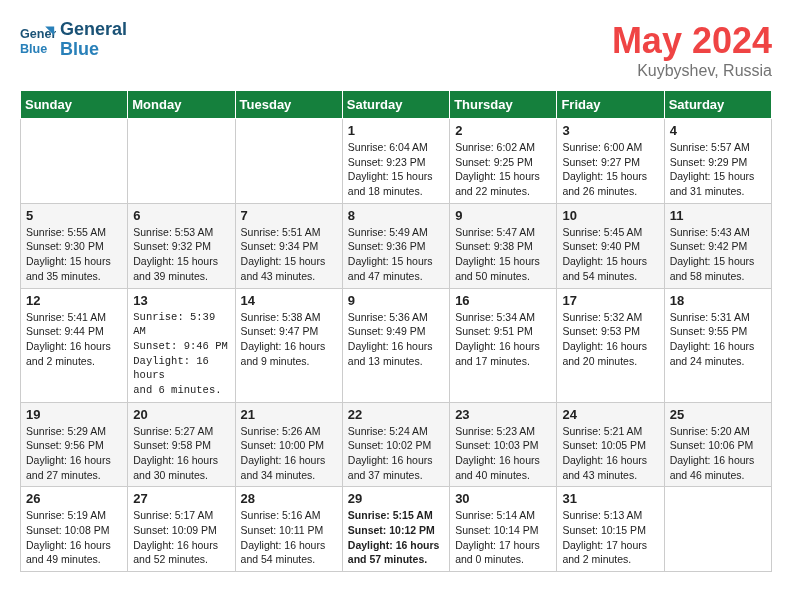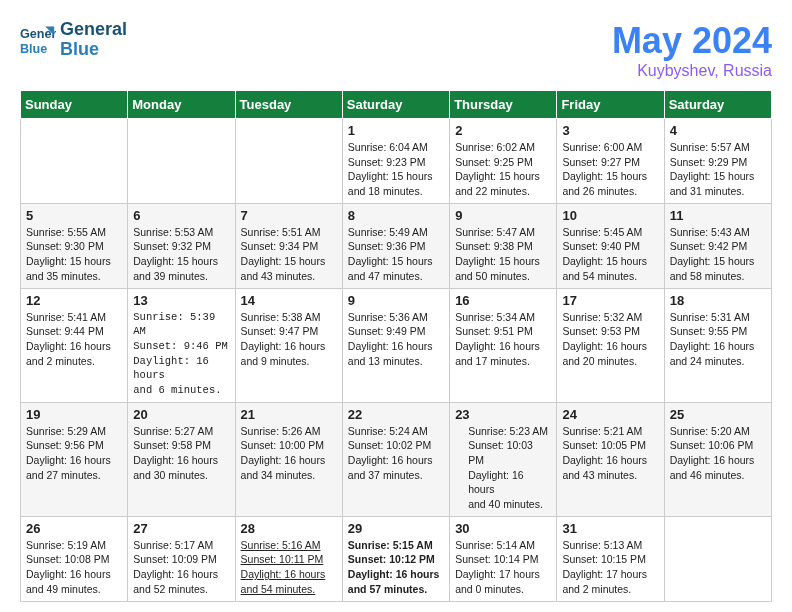--- a/index.html
+++ b/index.html
@@ -24,25 +24,25 @@
       width: 36px;
       height: 36px;
       margin-right: 4px;
     }
     .title-area {
       text-align: right;
     }
     .month-title {
       font-size: 36px;
       font-weight: bold;
-      color: #3b82f6;
+      color: #ef4444;
     }
     .location-title {
       font-size: 16px;
-      color: #8b5cf6;
+      color: #737373;
     }
     table {
       width: 100%;
       border-collapse: collapse;
       table-layout: fixed;
     }
     thead tr th {
       background-color: #15803d;
       color: #fff;
       font-size: 13px;
@@ -266,21 +266,21 @@
         </td>
         <td>
           <div class="day-number">22</div>
           <div class="day-info" style="white-space: pre-line;">Sunrise: 5:24 AM
 Sunset: 10:02 PM
 Daylight: 16 hours
 and 37 minutes.</div>
         </td>
         <td>
           <div class="day-number">23</div>
-          <div class="day-info" style="white-space: pre-line; margin-left: 13px;">Sunrise: 5:23 AM
+          <div class="day-info" style="white-space: pre-line;">Sunrise: 5:23 AM
 Sunset: 10:03 PM
 Daylight: 16 hours
 and 40 minutes.</div>
         </td>
         <td>
           <div class="day-number">24</div>
           <div class="day-info" style="white-space: pre-line;">Sunrise: 5:21 AM
 Sunset: 10:05 PM
 Daylight: 16 hours
 and 43 minutes.</div>
@@ -303,21 +303,21 @@
         </td>
         <td>
           <div class="day-number">27</div>
           <div class="day-info" style="white-space: pre-line;">Sunrise: 5:17 AM
 Sunset: 10:09 PM
 Daylight: 16 hours
 and 52 minutes.</div>
         </td>
         <td>
           <div class="day-number">28</div>
-          <div class="day-info" style="white-space: pre-line; text-decoration: underline;">Sunrise: 5:16 AM
+          <div class="day-info" style="white-space: pre-line;">Sunrise: 5:16 AM
 Sunset: 10:11 PM
 Daylight: 16 hours
 and 54 minutes.</div>
         </td>
         <td>
           <div class="day-number">29</div>
           <div class="day-info" style="white-space: pre-line; font-weight: bold;">Sunrise: 5:15 AM
 Sunset: 10:12 PM
 Daylight: 16 hours
 and 57 minutes.</div>

